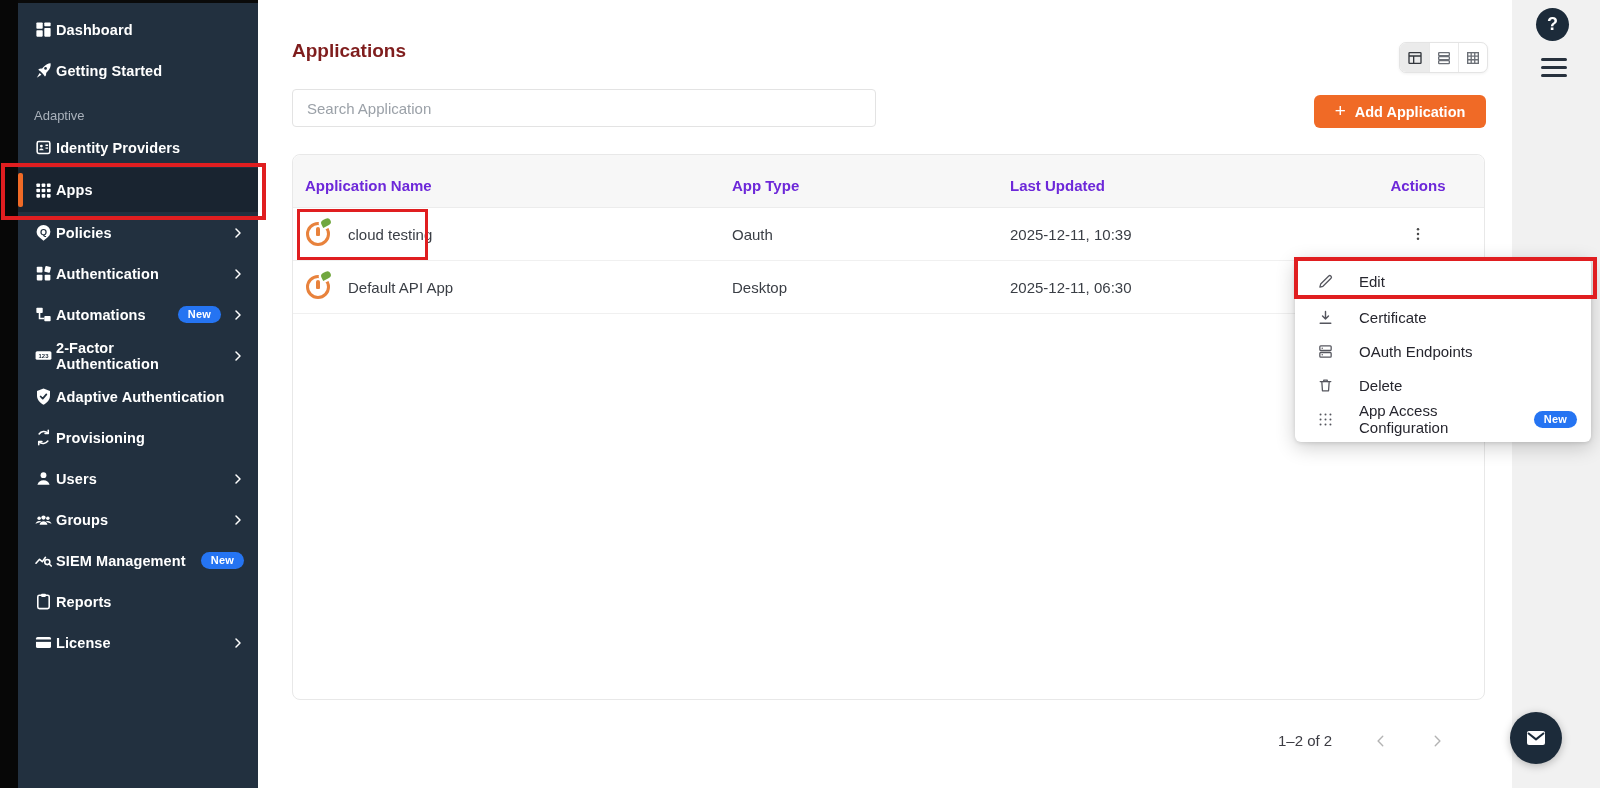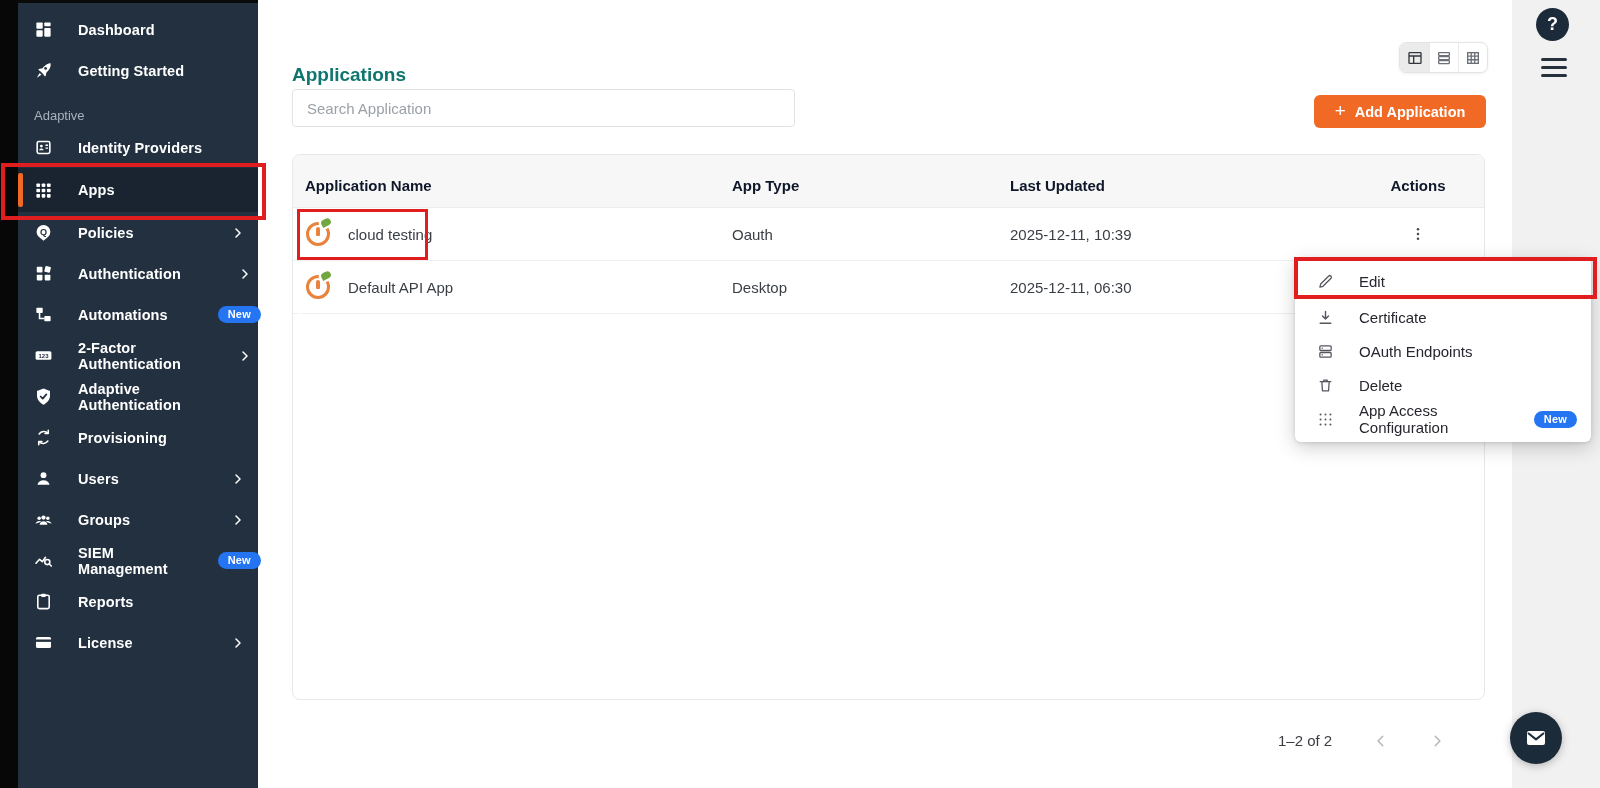--- a/index.html
+++ b/index.html
@@ -10,21 +10,21 @@
   }
   svg { display:block; }
 
   
   .left-strip { position:absolute; left:0; top:0; width:18px; height:788px; background:#070707; }
   .sidebar {
     position:absolute; left:18px; top:0; width:240px; height:788px;
     background:#22303F; border-top:3px solid #0a0a0a; padding-top:6px; z-index:2;
   }
   .nav-item {
-    height:41px; display:flex; align-items:center; gap:25px;
+    height:41px; display:flex; align-items:center; gap:3px;
     padding:0 14px 0 16px; color:#FFFFFF; font-size:14.5px; font-weight:600;
     letter-spacing:.1px; cursor:pointer; position:relative;
   }
   .nav-item .nav-ic { width:19px; height:19px; flex:0 0 19px; }
   .nav-item.active { height:44px; background:#192430; }
   .nav-item.active::before {
     content:""; position:absolute; left:0; top:5px; bottom:5px; width:5px;
     background:#F06A26; border-radius:2px;
   }
   .nav-section {
@@ -35,63 +35,63 @@
   .pill {
     background:#2574F2; color:#fff; font-size:11px; font-weight:700;
     padding:3px 10px; border-radius:10px; line-height:1; letter-spacing:.2px;
   }
   .nav-chevron { width:12px; height:12px; margin-left:8px; flex:0 0 12px; }
 
   
   .main { position:absolute; left:258px; top:0; width:1342px; height:788px; background:#F1F1F1; }
   .panel { position:absolute; left:0; top:0; width:1254px; height:788px; background:#FFFFFF; }
 
-  .page-title { position:absolute; left:34px; top:40px; font-size:19px; font-weight:700; color:#0f766e;margin-top:24px; }
+  .page-title { position:absolute; left:34px; top:40px; font-size:19px; font-weight:700; color:#7f1d1d; }
 
   .view-toggle {
     position:absolute; left:1141px; top:42px; display:flex; background:#fff;
     border:1px solid #E4E4E4; border-radius:7px; overflow:hidden;
     box-shadow:0 1px 3px rgba(0,0,0,.06);
   }
   .view-seg { width:29px; height:29px; display:flex; align-items:center; justify-content:center; color:#6B6F76; cursor:pointer; }
   .view-seg + .view-seg { border-left:1px solid #E9E9E9; }
   .view-seg.active { background:#EBEBEB; color:#33373D; }
 
   .help-fab {
     position:absolute; left:1278px; top:8px; width:33px; height:33px; border-radius:50%;
     background:#1C2B3A; color:#fff; font-size:18px; font-weight:700;
     display:flex; align-items:center; justify-content:center; cursor:pointer;
   }
   .hamburger { position:absolute; left:1283px; top:58px; width:26px; cursor:pointer; }
   .hamburger span { display:block; height:3px; background:#27313D; border-radius:2px; margin-bottom:5px; }
   .hamburger span:last-child { margin-bottom:0; }
 
   .search-input {
-    position:absolute; left:34px; top:89px; width:503px; height:38px;
+    position:absolute; left:34px; top:89px; width:584px; height:38px;
     border:1px solid #E3E3E3; border-radius:4px; padding:0 14px;
     font-size:15px; color:#3A3E45; font-family:inherit; outline:none; background:#fff;
   }
   .search-input::placeholder { color:#9BA1A8; }
 
   .add-btn {
     position:absolute; left:1056px; top:95px; width:172px; height:33px;
     background:#F06A26; border:none; border-radius:6px; color:#fff;
     font-size:14.5px; font-weight:600; font-family:inherit; cursor:pointer;
     display:flex; align-items:center; justify-content:center; gap:9px;
   }
   .add-btn .plus { font-size:19px; font-weight:400; line-height:1; margin-top:-2px; }
 
   
   .table-card {
     position:absolute; left:34px; top:154px; width:1193px; height:546px;
     border:1px solid #E8E8E8; border-radius:8px; background:#fff;
   }
   .t-row { display:grid; grid-template-columns:427px 278px 354px 1fr; align-items:center; }
   .t-head { height:53px; background:#F7F7F7; border-bottom:1px solid #ECECEC; border-radius:8px 8px 0 0; }
-  .t-head .cell { font-size:15px; font-weight:700; color:#0f172a;margin-top:8px; }
+  .t-head .cell { font-size:15px; font-weight:700; color:#6d28d9;margin-top:8px; }
   .t-body-row { height:53px; border-bottom:1px solid #F0F0F0; background:#fff; }
   .cell { padding-left:12px; font-size:15px; color:#3A3E45; }
   .cell.actions { display:flex; justify-content:center; padding-left:0; }
   .name-cell { display:flex; align-items:center; gap:17px; }
 
   .kebab { width:26px; height:26px; display:flex; align-items:center; justify-content:center; cursor:pointer; border-radius:50%; }
 
   
   .mo-logo { width:26px; height:26px; position:relative; flex:0 0 26px; }
   .mo-ring { position:absolute; inset:1px; border:3px solid #E8823C; border-radius:50%; }

